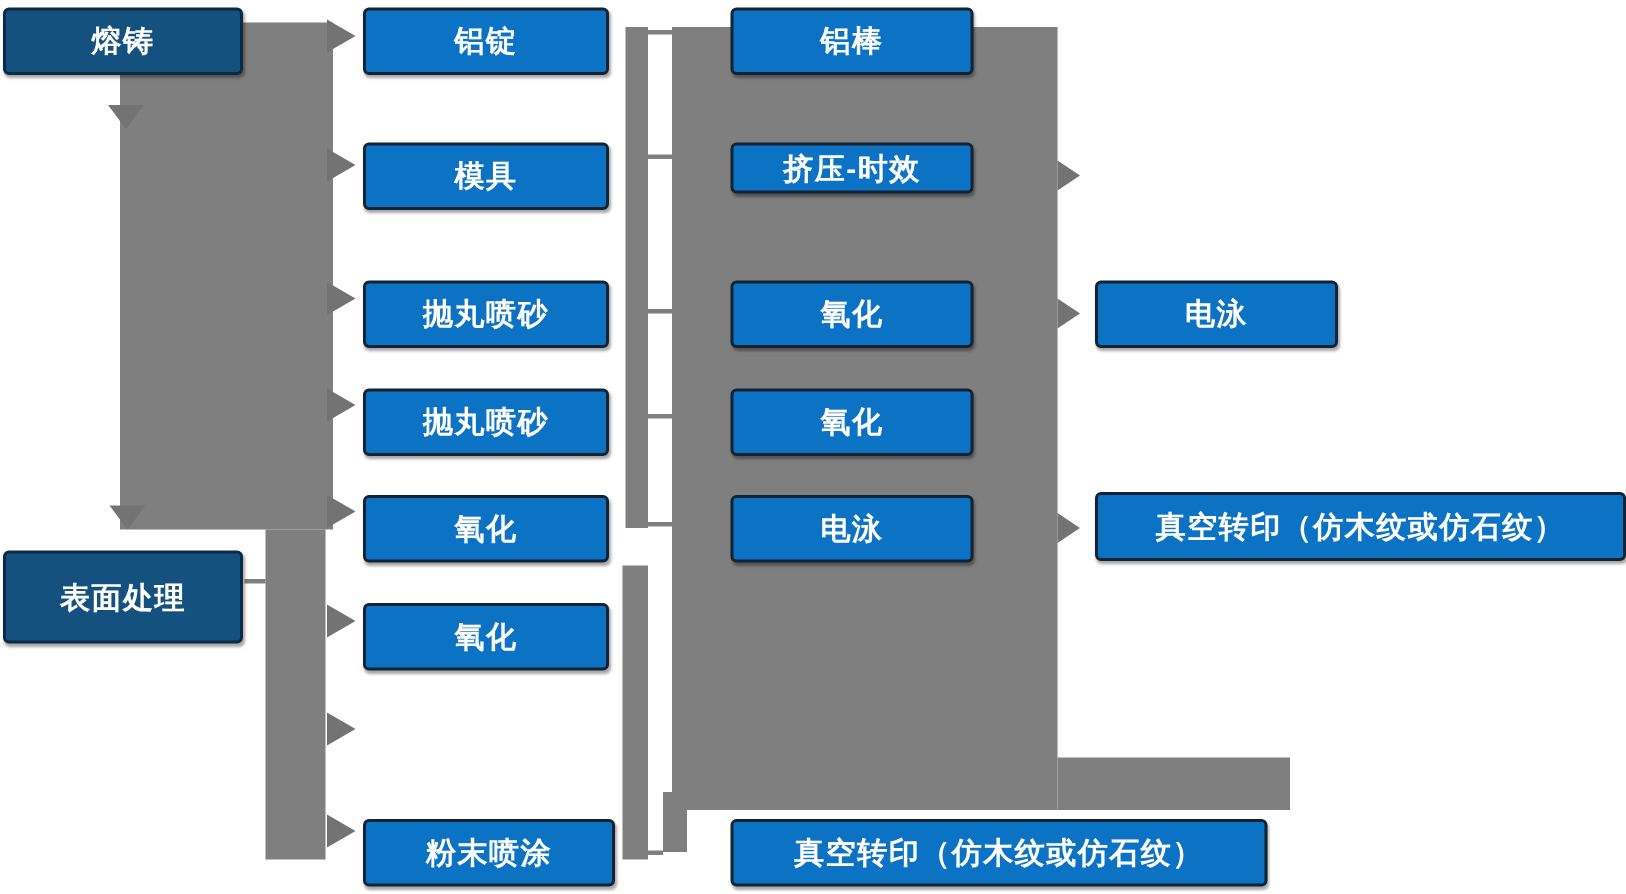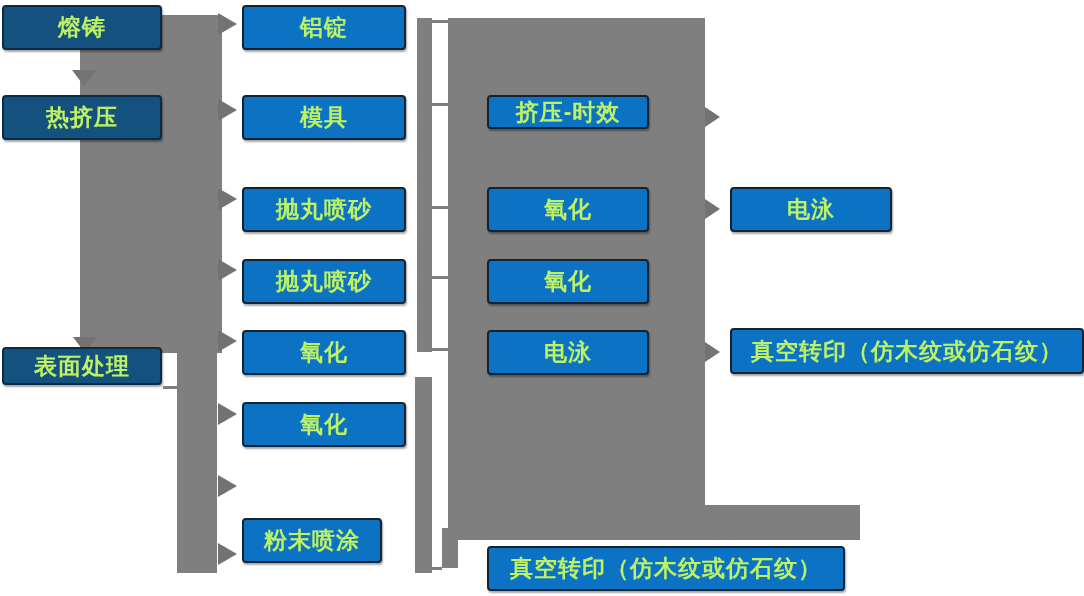--- a/index.html
+++ b/index.html
@@ -34,36 +34,36 @@
   .ar-r5{top:330px;} .ar-r6{top:403px;} .ar-r7{top:475px;} .ar-r8{top:543px;}
   .ar-c4{left:705px;border-top-width:10px;border-bottom-width:10px;border-left-width:15px;}
   .ar-b1{top:107px;} .ar-b2{top:199px;} .ar-b3{top:342px;}
   .ad{position:absolute;width:0;height:0;z-index:1;
       border-left:12px solid transparent;border-right:12px solid transparent;
       border-top:16px solid #737373;}
   .ad-1{left:72px;top:70px;}
   .ad-2{left:73px;top:337px;}
   
   .node{position:absolute;z-index:2;display:flex;align-items:center;justify-content:center;
-        color:#bef264;font-weight:bold;font-size:23px;letter-spacing:1px;
+        color:#ffffff;font-weight:bold;font-size:20px;letter-spacing:1px;
         border-radius:4px;box-sizing:border-box;text-align:center;
         box-shadow:1px 2px 2px rgba(0,0,0,0.35);}
   .dark{background:#15517F;border:2px solid #0B2A44;}
   .bright{background:#0B72C4;border:2px solid #122433;}
   .n-c1r1{left:2px;top:5px;width:160px;height:45px;}
   .n-c1r2{left:2px;top:95px;width:160px;height:45px;}
-  .n-c1r3{left:2px;top:347px;width:160px;height:38px;}
+  .n-c1r3{left:2px;top:367px;width:160px;height:62px;}
   .n-c2r1{left:242px;top:5px;width:164px;height:45px;}
   .n-c2r2{left:242px;top:95px;width:164px;height:45px;}
   .n-c2r3{left:242px;top:187px;width:164px;height:45px;}
   .n-c2r4{left:242px;top:259px;width:164px;height:45px;}
   .n-c2r5{left:242px;top:330px;width:164px;height:45px;}
   .n-c2r6{left:242px;top:402px;width:164px;height:45px;}
   .n-c2r7{left:242px;top:474px;width:266px;height:45px;}
-  .n-c2r8{left:242px;top:518px;width:140px;height:45px;}
+  .n-c2r8{left:242px;top:546px;width:168px;height:45px;}
   .n-c3r1{left:487px;top:5px;width:162px;height:45px;}
   .n-c3r2{left:487px;top:95px;width:162px;height:34px;}
   .n-c3r3{left:487px;top:187px;width:162px;height:45px;}
   .n-c3r4{left:487px;top:259px;width:162px;height:45px;}
   .n-c3r5{left:487px;top:330px;width:162px;height:45px;}
   .n-c3r8{left:487px;top:546px;width:358px;height:45px;}
   .n-c4r2{left:730px;top:95px;width:162px;height:45px;}
   .n-c4r3{left:730px;top:187px;width:162px;height:45px;}
   .n-c4r5{left:730px;top:328px;width:354px;height:46px;}
 </style>
@@ -96,31 +96,31 @@
   <div class="ar ar-c2 ar-r6"></div>
   <div class="ar ar-c2 ar-r7"></div>
   <div class="ar ar-c2 ar-r8"></div>
   <div class="ar ar-c4 ar-b1"></div>
   <div class="ar ar-c4 ar-b2"></div>
   <div class="ar ar-c4 ar-b3"></div>
   <div class="ad ad-1"></div>
   <div class="ad ad-2"></div>
 
   <div class="node dark n-c1r1">熔铸</div>
-  <div class="node dark n-c1r2">热挤压</div>
   <div class="node dark n-c1r3">表面处理</div>
 
   <div class="node bright n-c2r1">铝锭</div>
   <div class="node bright n-c2r2">模具</div>
   <div class="node bright n-c2r3">抛丸喷砂</div>
   <div class="node bright n-c2r4">抛丸喷砂</div>
   <div class="node bright n-c2r5">氧化</div>
   <div class="node bright n-c2r6">氧化</div>
   <div class="node bright n-c2r8">粉末喷涂</div>
 
+  <div class="node bright n-c3r1">铝棒</div>
   <div class="node bright n-c3r2">挤压-时效</div>
   <div class="node bright n-c3r3">氧化</div>
   <div class="node bright n-c3r4">氧化</div>
   <div class="node bright n-c3r5">电泳</div>
   <div class="node bright n-c3r8">真空转印（仿木纹或仿石纹）</div>
 
   <div class="node bright n-c4r3">电泳</div>
   <div class="node bright n-c4r5">真空转印（仿木纹或仿石纹）</div>
 
 </div>

